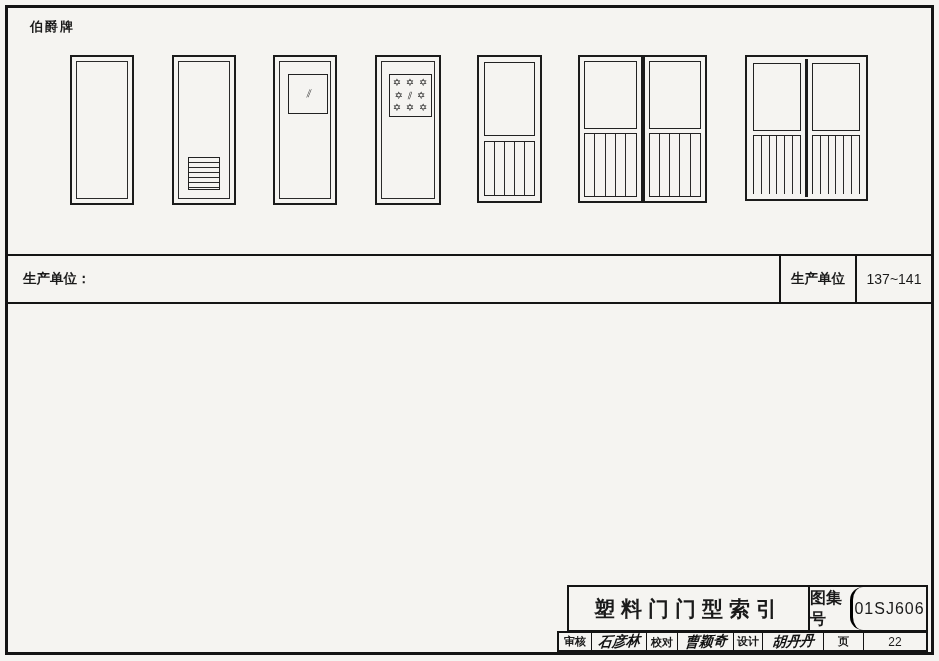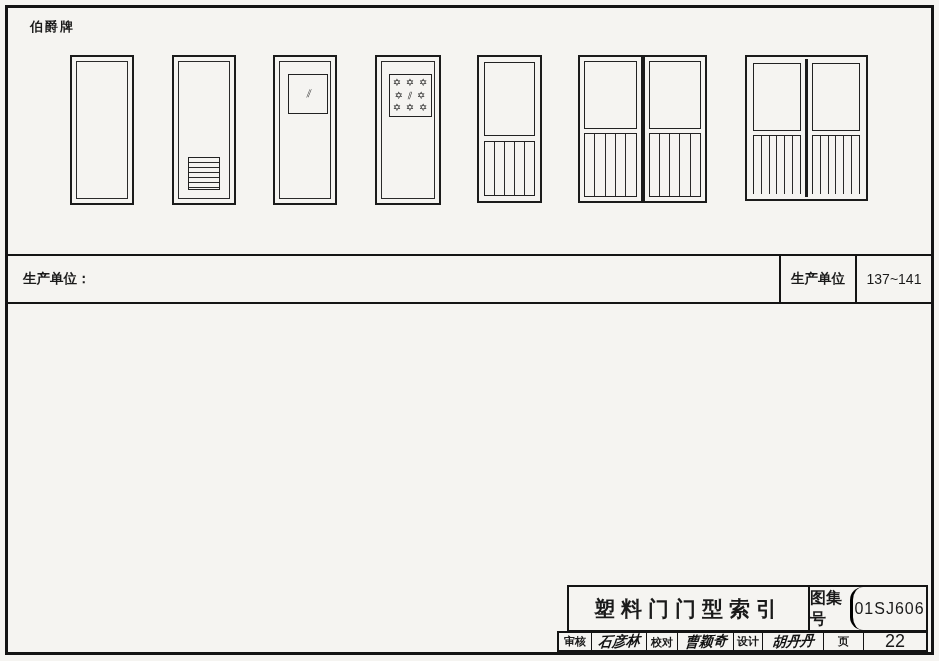--- a/index.html
+++ b/index.html
@@ -133,21 +133,21 @@
     transform:rotate(-3deg) skewX(-8deg);
     white-space:nowrap;color:#111;
   }
   .w-review{width:32px;}
   .w-sig1{width:54px;}
   .w-proof{width:30px;align-items:flex-end;}
   .w-sig2{width:55px;}
   .w-design{width:28px;}
   .w-sig3{width:60px;}
   .w-page{width:39px;}
-  .w-pageno{flex:1;font-size:18px;font-style:normal;}
+  .w-pageno{flex:1;font-size:12px;font-style:normal;}
 </style>
 </head>
 <body>
 
 <div class="page-border"></div>
 
 <div class="brand">伯爵牌</div>
 
 <div class="door door-1">
   <div class="inner"></div>

